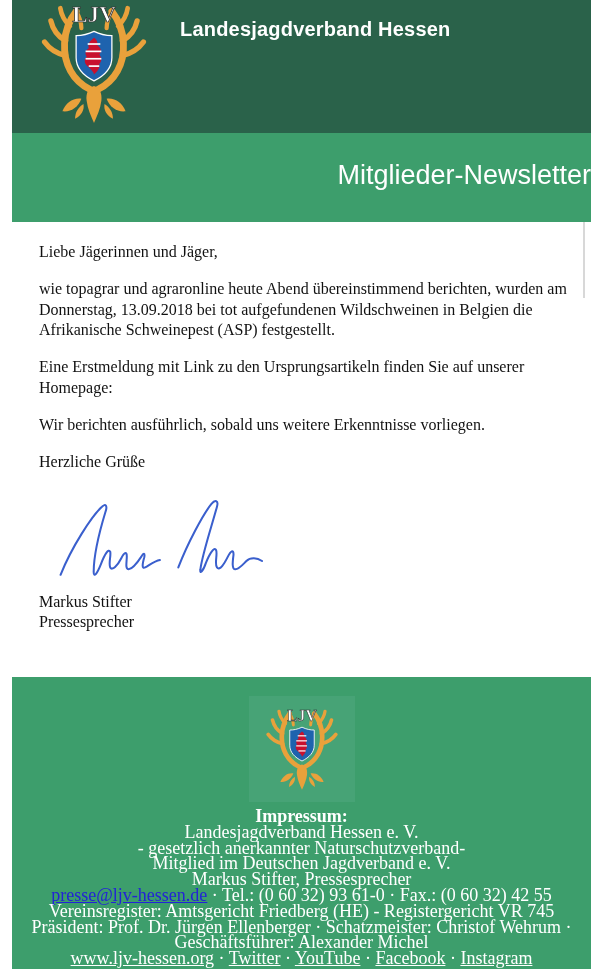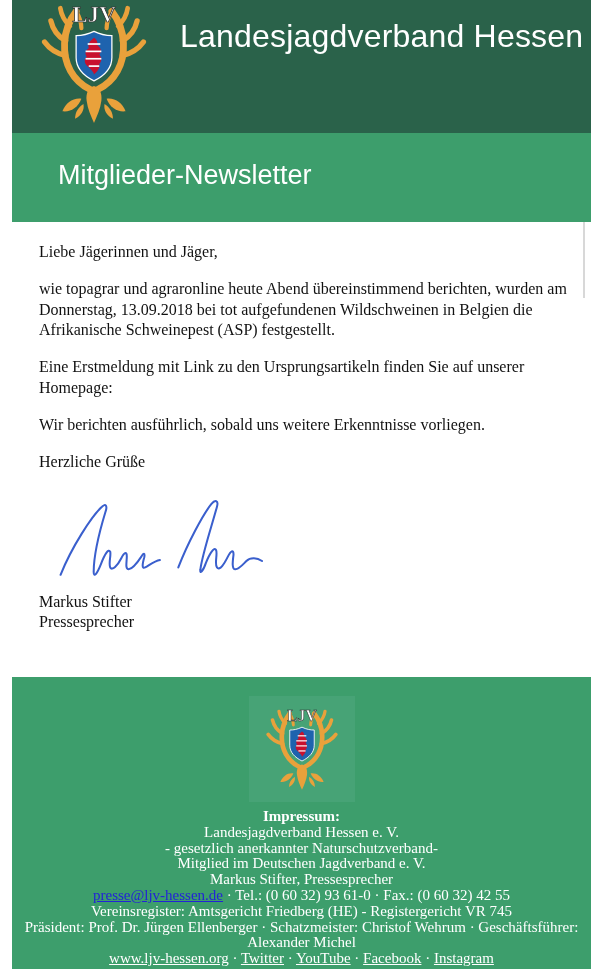--- a/index.html
+++ b/index.html
@@ -17,42 +17,42 @@
   *{box-sizing:border-box;margin:0;padding:0;}
   html,body{width:600px;height:969px;background:#ffffff;overflow:hidden;}
   body{font-family:"Liberation Serif",serif;position:relative;}
 
   .email{position:absolute;left:12px;top:0;width:579px;height:969px;background:#fff;}
 
   
   .header{position:relative;height:133px;background:var(--header-green);}
   .header-logo{position:absolute;left:28px;top:3px;width:108px;height:122px;}
   .header-title{position:absolute;left:168px;top:18px;color:#fff;
-    font-family:"Liberation Sans",sans-serif;font-weight:normal;font-size:32px;letter-spacing:.2px;}
+    font-family:"Liberation Sans",sans-serif;font-weight:bold;font-size:20px;letter-spacing:.2px;}
 
   
-  .band{height:89px;background:var(--band-green);}
+  .band{height:89px;background:var(--band-green);text-align:right;}
   .band-title{padding:27px 0 0 46px;color:#fff;
     font-family:"Liberation Sans",sans-serif;font-weight:400;font-size:27px;}
 
   
   .content{padding:20px 22px 0 27px;font-size:16px;line-height:1.3;color:#111;}
   .content p{margin-bottom:16px;}
   .content p.linkline{margin:24px 0 24px 0;}
   .content a.body-link{color:var(--link-blue);text-decoration:underline;}
   .signature{display:block;margin:20px 0 2px 12px;width:216px;height:92px;}
   .signer{line-height:1.25;margin-bottom:0;margin-top:8px;}
 
   
   .footer{position:absolute;left:0;top:677px;width:579px;height:292px;
     background:var(--footer-green);text-align:center;color:#fff;}
   .footer-logo-box{display:inline-block;margin-top:19px;background:var(--logo-box-green);
     padding:3px 17px 2px 17px;}
   .footer-logo{width:72px;height:101px;display:block;}
-  .impressum{margin-top:3px;font-size:15px;line-height:15.8px;}
+  .impressum{margin-top:3px;font-size:18px;line-height:15.8px;}
   .impressum .bold{font-weight:bold;}
   .impressum a{color:inherit;}
   a.email-link{color:var(--email-link-blue);text-decoration:underline;}
   .white-link{color:#fff;text-decoration:underline;cursor:pointer;}
   .sep{text-decoration:none;}
 
   
   .scroll-thumb{position:absolute;left:583px;top:222px;width:2px;height:76px;background:#d8d8d8;}
 </style>
 </head>

